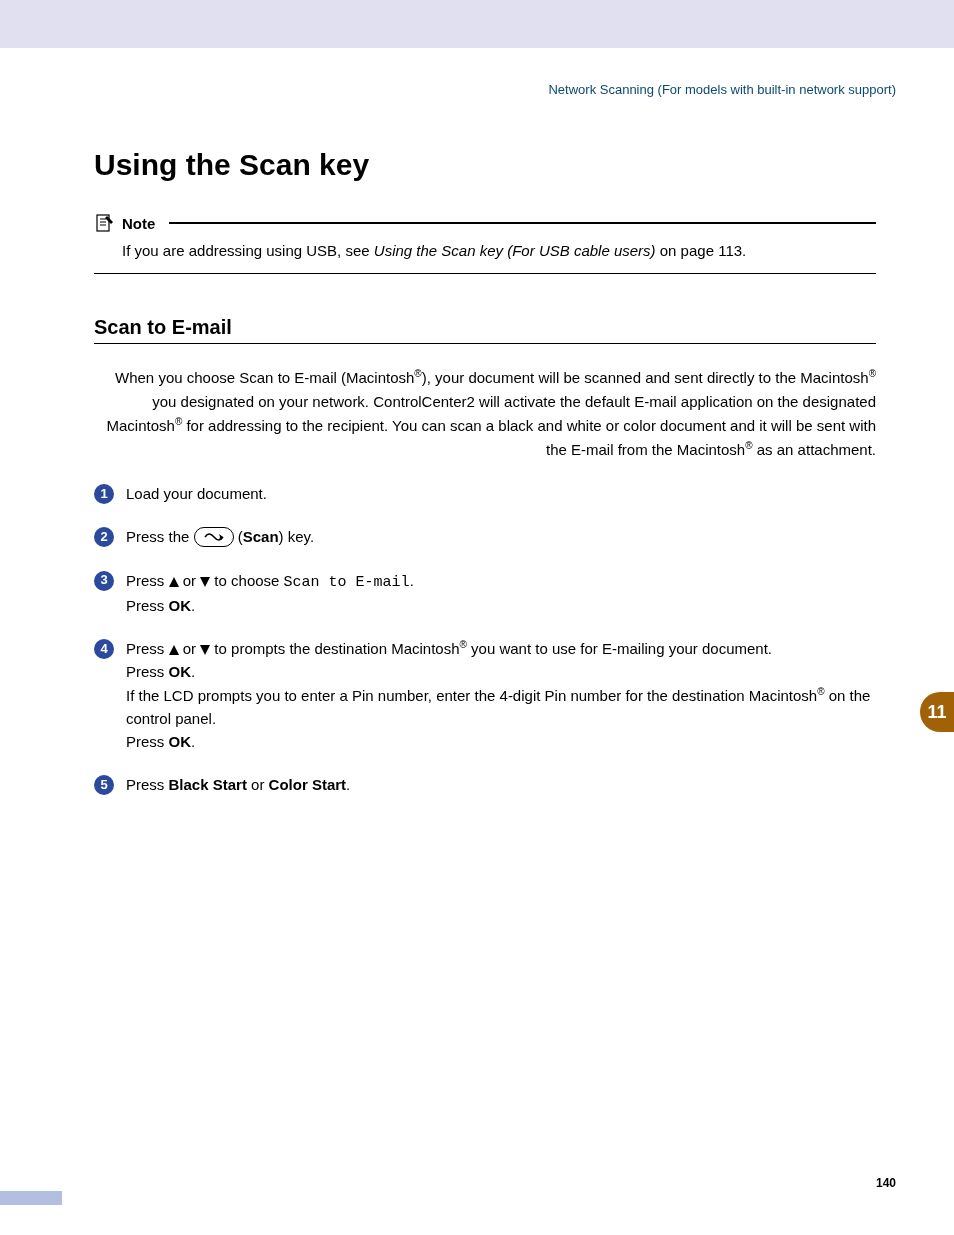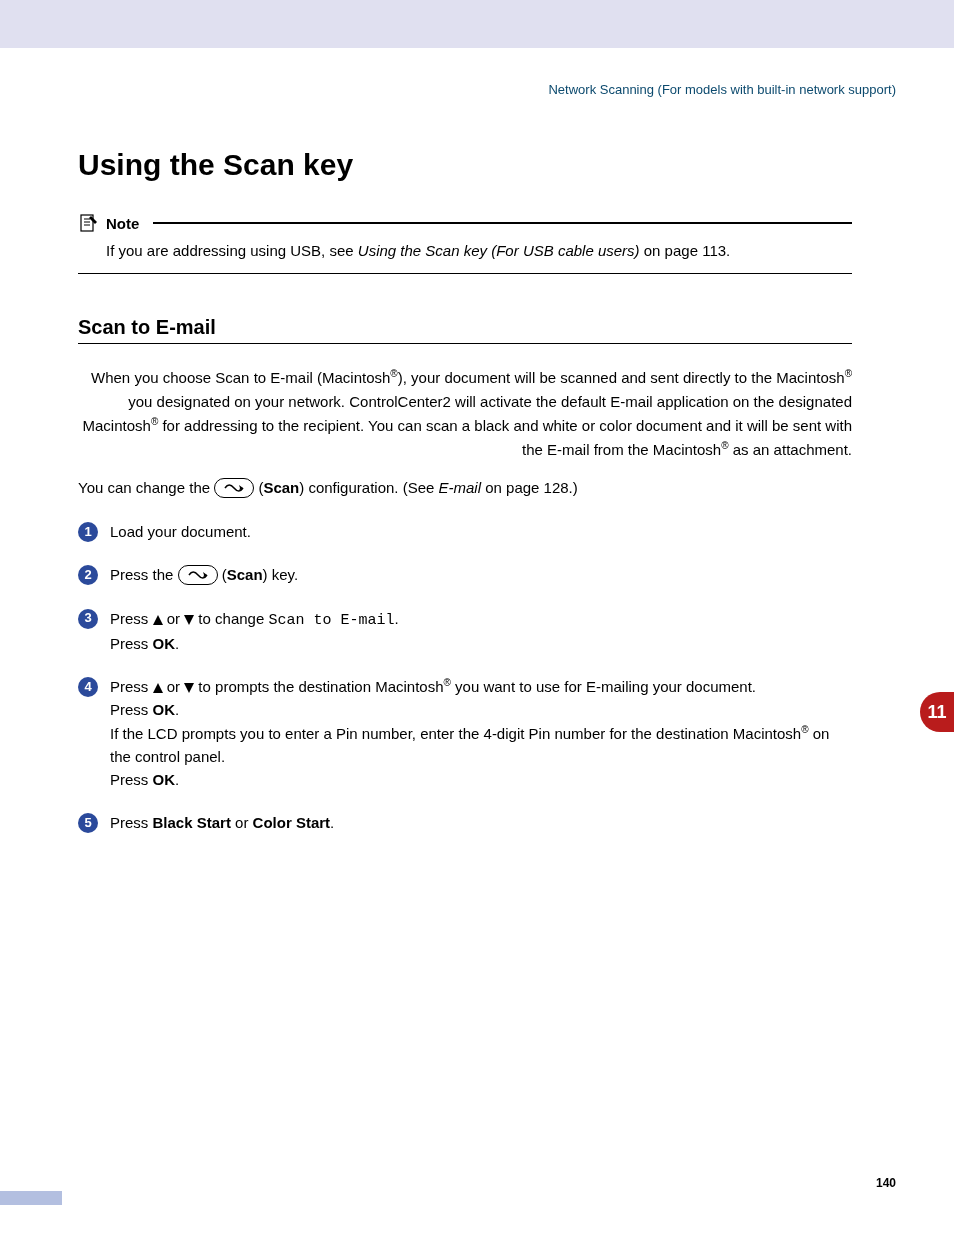--- a/index.html
+++ b/index.html
@@ -17,21 +17,22 @@
       background: #e0e0f0;
     }
     .header-text {
       position: absolute;
       top: 82px;
       right: 58px;
       font-size: 13px;
       color: #0c4a6e;
     }
     .content {
-      padding: 0 102px 0 78px;
+      padding: 0 78px 0 78px;
+      margin-left: 16px;
     }
     h1 {
       font-size: 30px;
       font-weight: bold;
       margin-top: 100px;
       margin-bottom: 30px;
     }
     .note-section { margin-bottom: 36px; }
     .note-head {
       display: flex;
@@ -131,21 +132,21 @@
     }
     .arrow-down {
       border-left: 5px solid transparent;
       border-right: 5px solid transparent;
       border-top: 10px solid #000;
     }
     .side-tab {
       position: absolute;
       right: 0; top: 692px;
       width: 34px; height: 40px;
-      background: #b91c1c;
+      background: #a16207;
       border-top-left-radius: 20px;
       border-bottom-left-radius: 20px;
       display: flex; align-items: center; justify-content: center;
       color: #fff; font-weight: bold; font-size: 18px;
     }
     .page-num {
       position: absolute;
       right: 58px;
       bottom: 45px;
       font-size: 12px;
@@ -186,28 +187,20 @@
     </div>
     <div class="note-bottom-line"></div>
   </div>
 
   <h2>Scan to E-mail</h2>
 
   <p class="body-para">
     <span>When you choose Scan to E-mail (Macintosh</span><span class="sup">®</span><span>), your document will be scanned and sent directly to the Macintosh</span><span class="sup">®</span><span> you designated on your network. ControlCenter2 will activate the default E-mail application on the designated Macintosh</span><span class="sup">®</span><span> for addressing to the recipient. You can scan a black and white or color document and it will be sent with the E-mail from the Macintosh</span><span class="sup">®</span><span> as an attachment.</span>
   </p>
 
-  <p class="body-para-2">
-    <span>You can change the </span><span class="scan-btn">
-        <svg width="22" height="10" viewBox="0 0 22 10">
-          <path d="M2 5 Q6 -1 11 5 Q16 11 20 5" fill="none" stroke="#000" stroke-width="1.5"></path>
-          <polygon points="20,5 16,2 17,5 16,8" fill="#000"></polygon>
-        </svg>
-      </span><span> (</span><span class="bold">Scan</span><span>) configuration. (See </span><span class="italic">E-mail</span><span> on page 128.)</span>
-  </p>
 
   <div class="steps">
 
     <div class="step">
       <span class="step-num">1</span>
       <div class="step-text">Load your document.</div>
     </div>
 
     <div class="step">
       <span class="step-num">2</span>
@@ -217,21 +210,21 @@
               <path d="M2 5 Q6 -1 11 5 Q16 11 20 5" fill="none" stroke="#000" stroke-width="1.5"></path>
               <polygon points="20,5 16,2 17,5 16,8" fill="#000"></polygon>
             </svg>
           </span><span> (</span><span class="bold">Scan</span><span>) key.</span>
       </div>
     </div>
 
     <div class="step">
       <span class="step-num">3</span>
       <div class="step-text">
-        <span>Press </span><span class="arrow-up"></span><span> or </span><span class="arrow-down"></span><span> to change </span><span class="mono">Scan to E-mail</span><span>.</span><br>
+        <span>Press </span><span class="arrow-up"></span><span> or </span><span class="arrow-down"></span><span> to choose </span><span class="mono">Scan to E-mail</span><span>.</span><br>
         <span>Press </span><span class="bold">OK</span><span>.</span>
       </div>
     </div>
 
     <div class="step">
       <span class="step-num">4</span>
       <div class="step-text">
         <span>Press </span><span class="arrow-up"></span><span> or </span><span class="arrow-down"></span><span> to prompts the destination Macintosh</span><span class="sup">®</span><span> you want to use for E-mailing your document.</span><br>
         <span>Press </span><span class="bold">OK</span><span>.</span><br>
         <span>If the LCD prompts you to enter a Pin number, enter the 4-digit Pin number for the destination Macintosh</span><span class="sup">®</span><span> on the control panel.</span><br>

